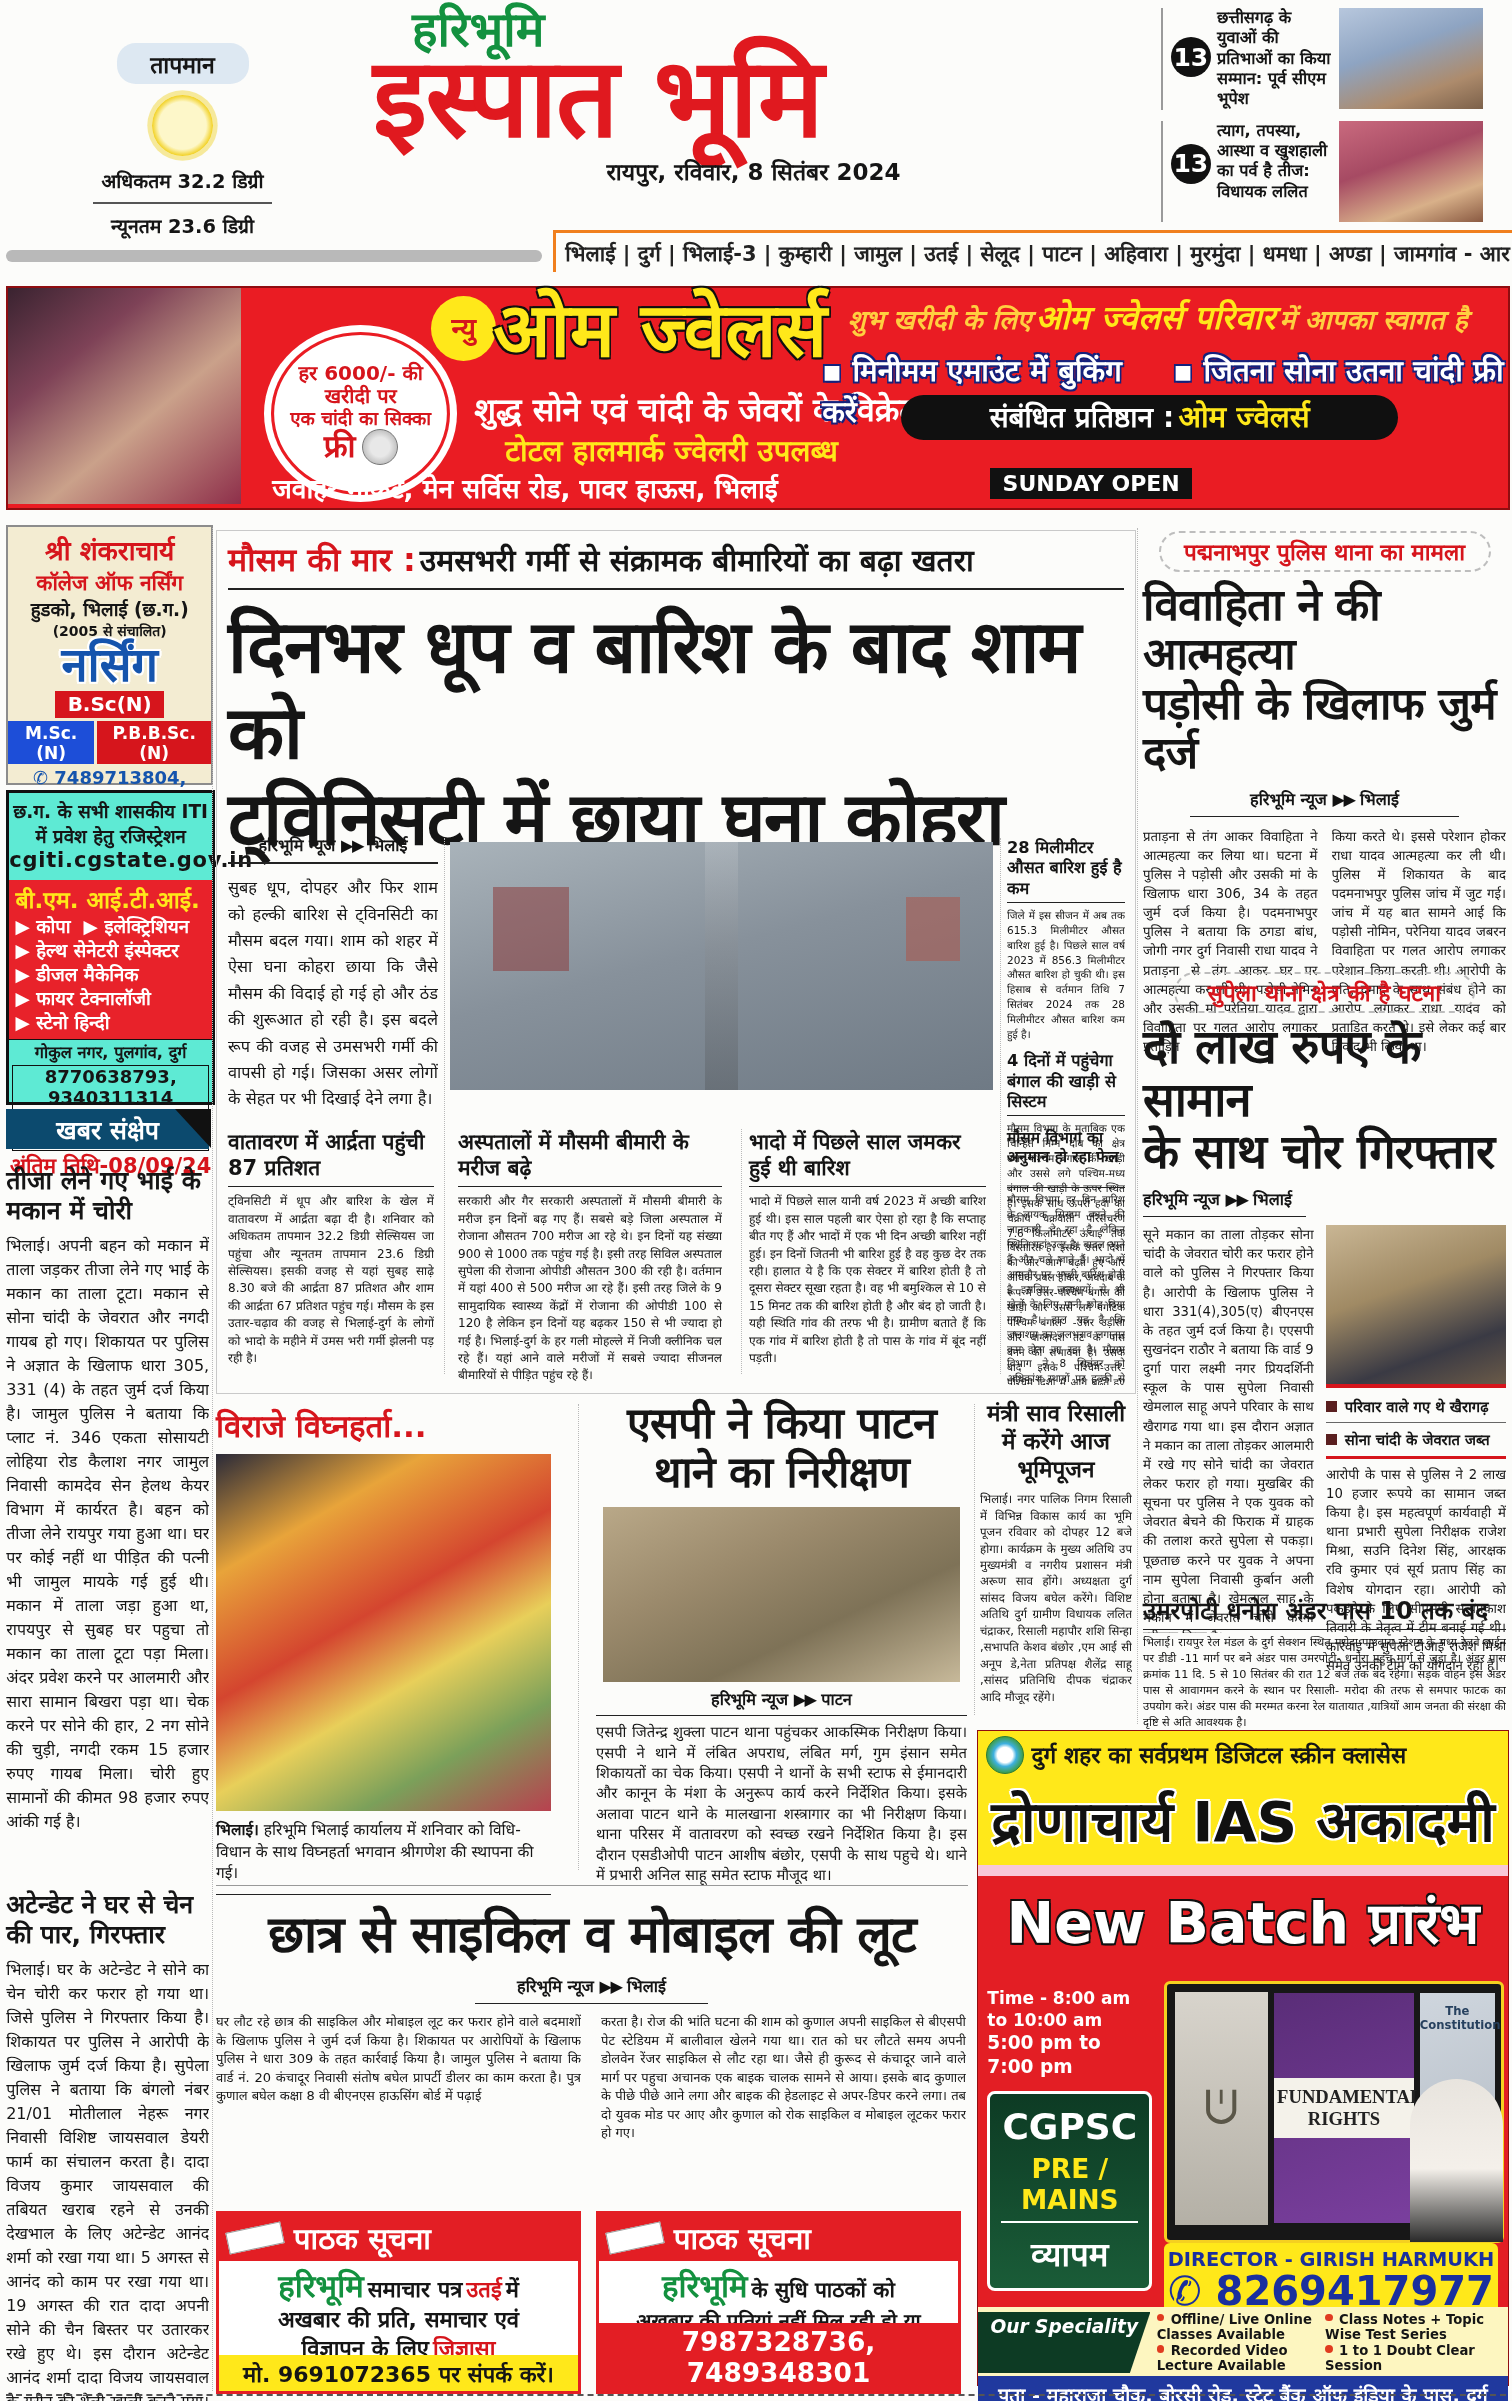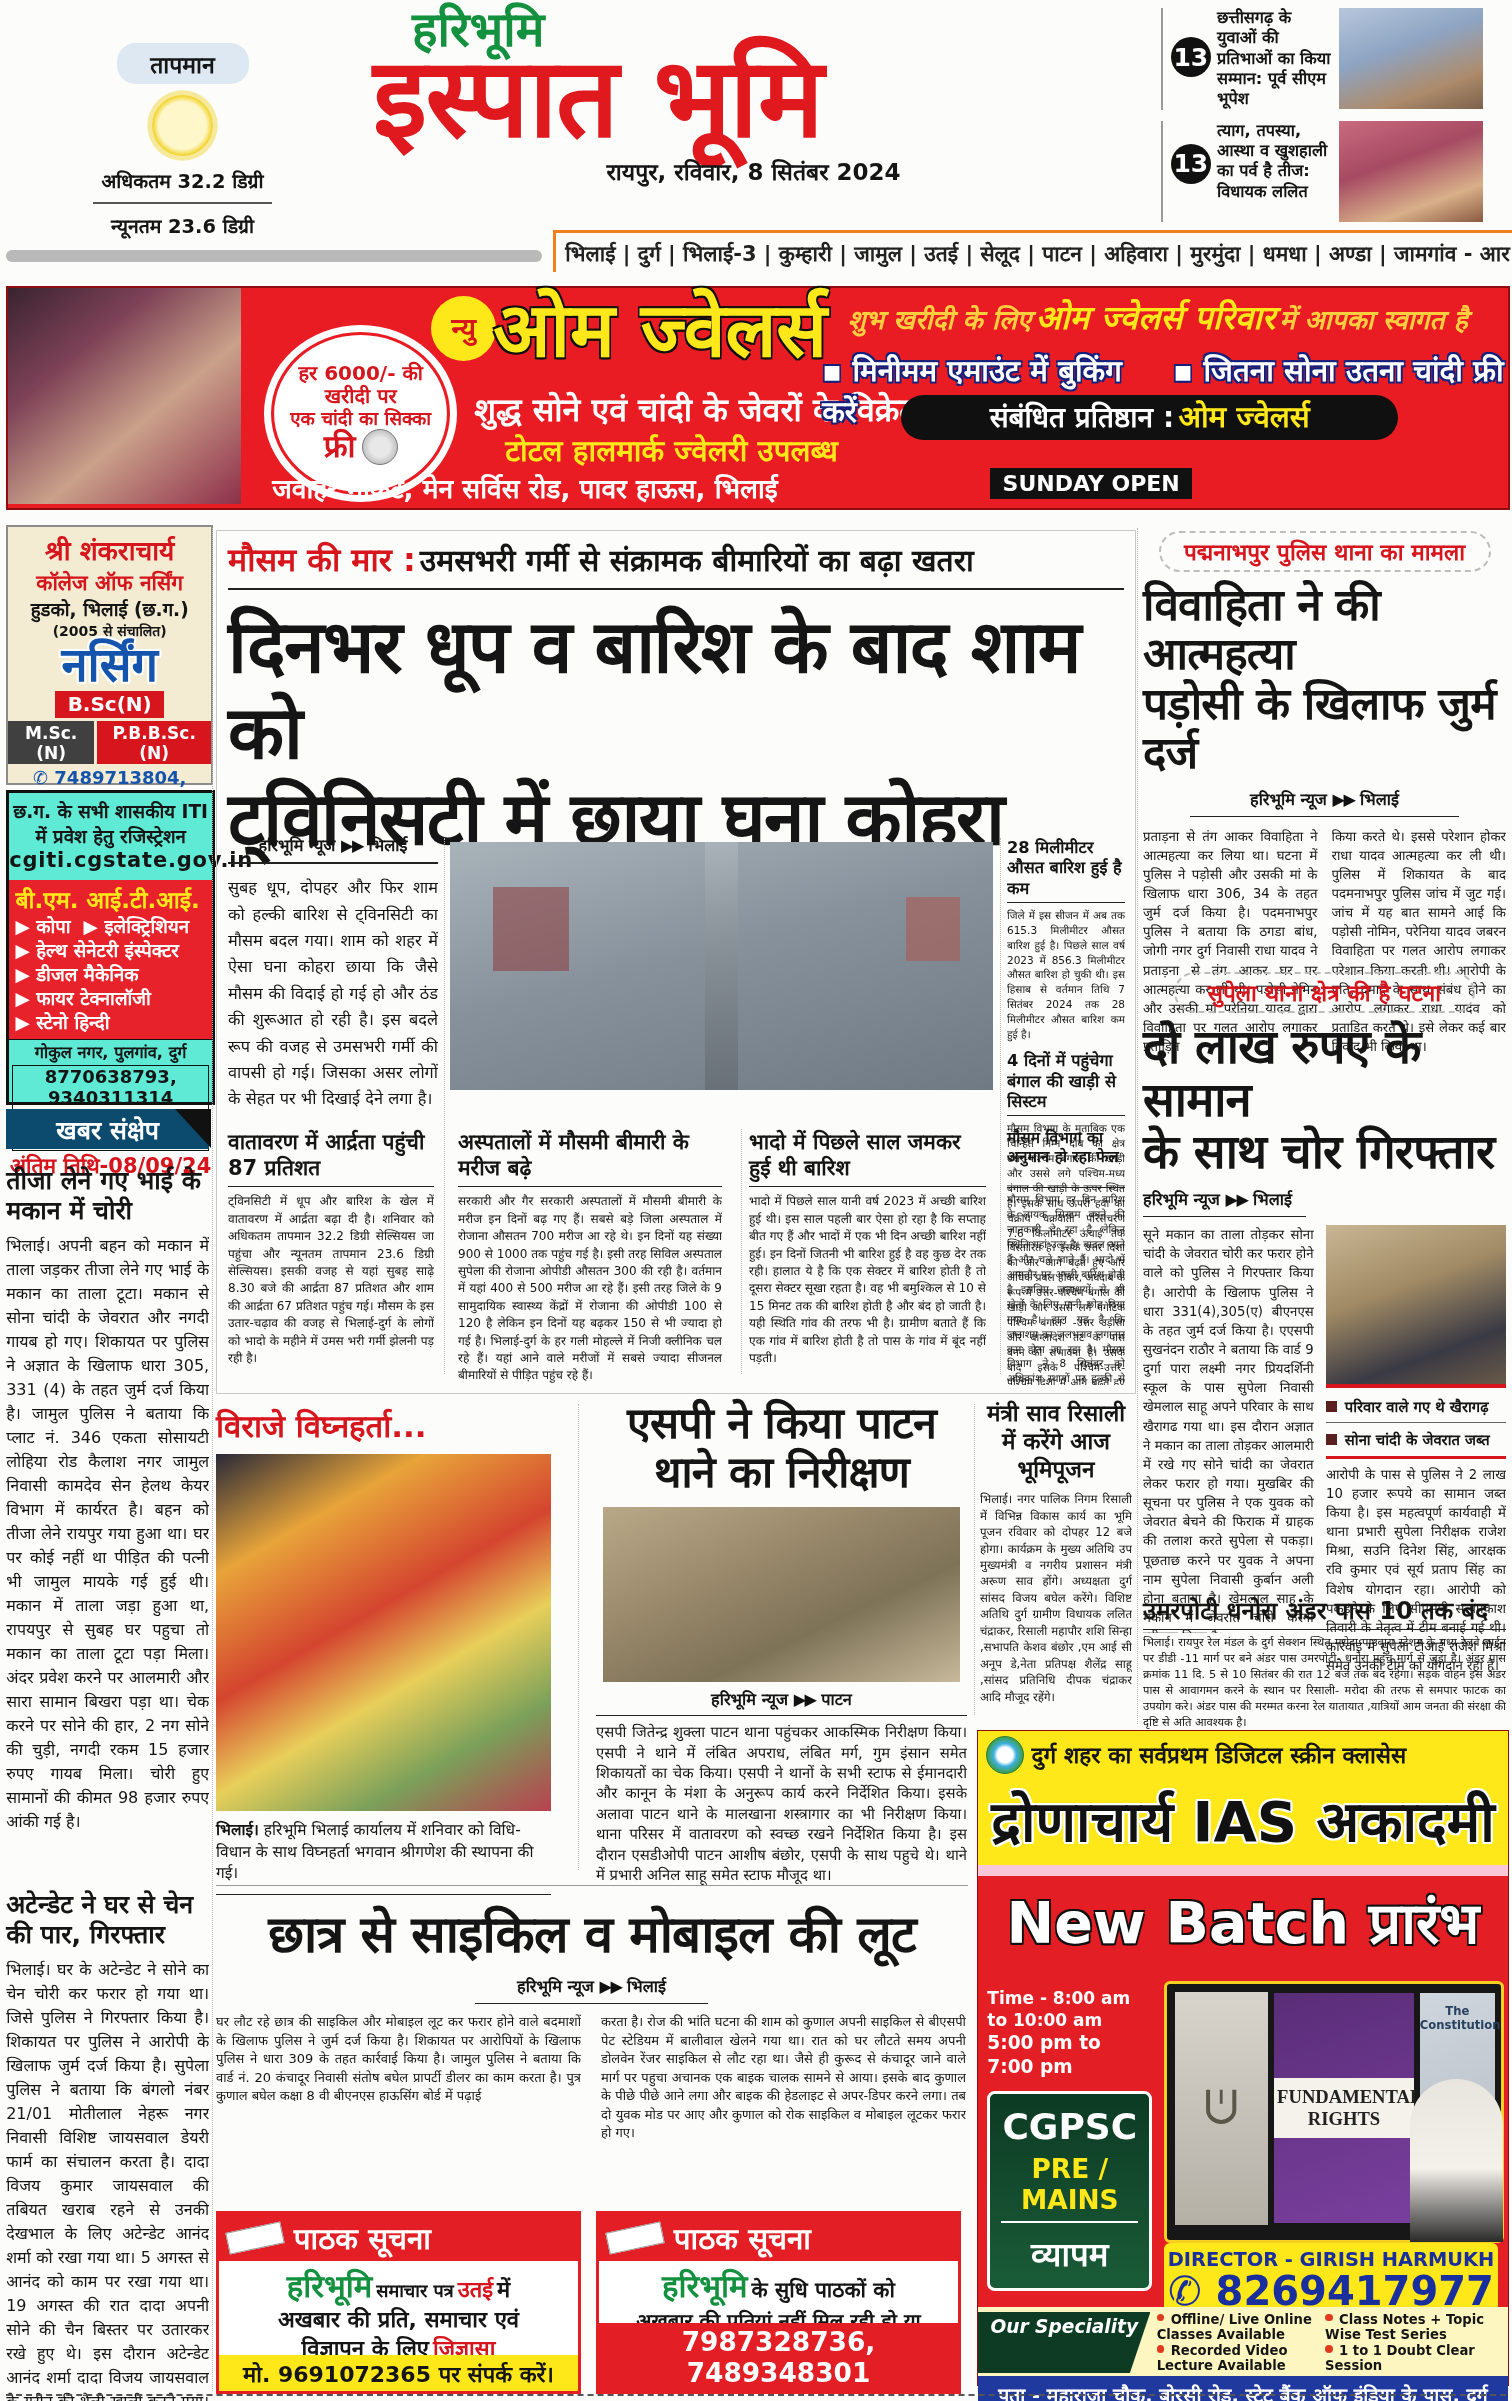--- a/index.html
+++ b/index.html
@@ -86,21 +86,21 @@
   </div>
 
   <div class="abs" style="left:6.2px;top:525px;width:203px;height:256px;background:#f3ecd2;border:2.3px solid #8c8c8c;text-align:center;">
     <div class="bold" style="color:#d6151c;font-size:26.4px;margin-top:4.7px;">श्री शंकराचार्य</div>
     <div class="bold" style="color:#d6151c;font-size:21px;">कॉलेज ऑफ नर्सिंग</div>
     <div class="bold" style="font-size:18.6px;">हुडको, भिलाई (छ.ग.)</div>
     <div class="bold" style="font-size:14px;">(2005 से संचालित)</div>
     <div class="bold outw" style="color:#1554ad;font-size:47px;line-height:1.05;">नर्सिंग</div>
     <div style="display:inline-block;background:#d6151c;color:#fff;font-weight:bold;font-size:20px;padding:1.6px 12.4px;margin-top:1.6px;">B.Sc(N)</div>
     <div style="display:flex;gap:3.1px;justify-content:center;margin-top:3.1px;">
-      <span style="background:#404040;color:#fff;font-weight:bold;font-size:17px;padding:1.6px 6.2px;">M.Sc.(N)</span>
+      <span style="background:#1d4ed8;color:#fff;font-weight:bold;font-size:17px;padding:1.6px 6.2px;">M.Sc.(N)</span>
       <span style="background:#d6151c;color:#fff;font-weight:bold;font-size:17px;padding:1.6px 6.2px;">P.B.B.Sc.(N)</span>
     </div>
     <div class="bold" style="color:#1554ad;font-size:18px;margin-top:3.1px;"><span>✆</span> <span>7489713804, 7869513804</span></div>
     <div style="background:#1565c0;padding:1.6px 0;margin-top:1.6px;">
       <div class="bold" style="color:#ffe81a;font-size:14.8px;">For Online Admission</div>
       <div class="bold" style="color:#fff;font-size:14px;">Visit : www.sscnbhilai.com</div>
     </div>
   </div>
 
   <div class="abs" style="left:6.2px;top:790px;width:203px;height:309px;background:#5eead4;border:3.1px solid #111;text-align:center;">
@@ -300,21 +300,21 @@
       <div class="jt clip" style="width:365px;height:165px;font-size:13px;line-height:1.42;">करता है। रोज की भांति घटना की शाम को कुणाल अपनी साइकिल से बीएसपी पेट स्टेडियम में बालीवाल खेलने गया था। रात को घर लौटते समय अपनी डोलवेन रेंजर साइकिल से लौट रहा था। जैसे ही कुरूद से कंचादूर जाने वाले मार्ग पर पहुचा अचानक एक बाइक चालक सामने से आया। इसके बाद कुणाल के पीछे पीछे आने लगा और बाइक की हेडलाइट से अपर-डिपर करने लगा। तब दो युवक मोड पर आए और कुणाल को रोक साइकिल व मोबाइल लूटकर फरार हो गए।</div>
     </div>
   </div>
 
   <div class="abs" style="left:216px;top:2211px;width:359px;height:177px;border:3.9px solid #e31e24;background:#fff;">
     <div style="background:#e31e24;display:flex;align-items:center;gap:11px;padding:3.1px 7.8px;">
       <span style="display:inline-block;width:54px;height:20px;background:#fff;transform:rotate(-12deg);border:0.8px solid #999;"></span>
       <span class="bold" style="color:#fff;font-size:29.5px;">पाठक सूचना</span>
     </div>
     <div class="ctr" style="padding-top:4.7px;line-height:1.3;">
-      <div><span class="bold" style="color:#13913f;font-size:31px;">हरिभूमि</span> <span class="bold" style="font-size:18px;">समाचार पत्र</span> <span class="bold" style="color:#d6151c;font-size:22px;">उतई</span> <span class="bold" style="font-size:22px;">में</span></div>
+      <div><span class="bold" style="color:#13913f;font-size:31px;">हरिभूमि</span> <span class="bold" style="font-size:22px;">समाचार पत्र</span> <span class="bold" style="color:#d6151c;font-size:22px;">उतई</span> <span class="bold" style="font-size:22px;">में</span></div>
       <div class="bold" style="font-size:22px;">अखबार की प्रति, समाचार एवं</div>
       <div><span class="bold" style="font-size:22px;">विज्ञापन के लिए</span> <span class="bold" style="color:#d6151c;font-size:22px;">जिज्ञासा</span></div>
       <div><span class="bold" style="color:#d6151c;font-size:22px;">न्यूज एजेंसी</span> <span class="bold" style="font-size:22px;">(लेखराम सोनवानी)</span></div>
     </div>
     <div class="ctr bold" style="position:absolute;left:0;bottom:0;width:100%;background:#ffe81a;font-size:22px;padding:3.1px 0;">मो. 9691072365 पर संपर्क करें।</div>
   </div>
 
   <div class="abs" style="left:596px;top:2211px;width:359px;height:177px;border:3.9px solid #e31e24;background:#fff;">
     <div style="background:#e31e24;display:flex;align-items:center;gap:11px;padding:3.1px 7.8px;">
       <span style="display:inline-block;width:54px;height:20px;background:#fff;transform:rotate(-12deg);border:0.8px solid #999;"></span>

